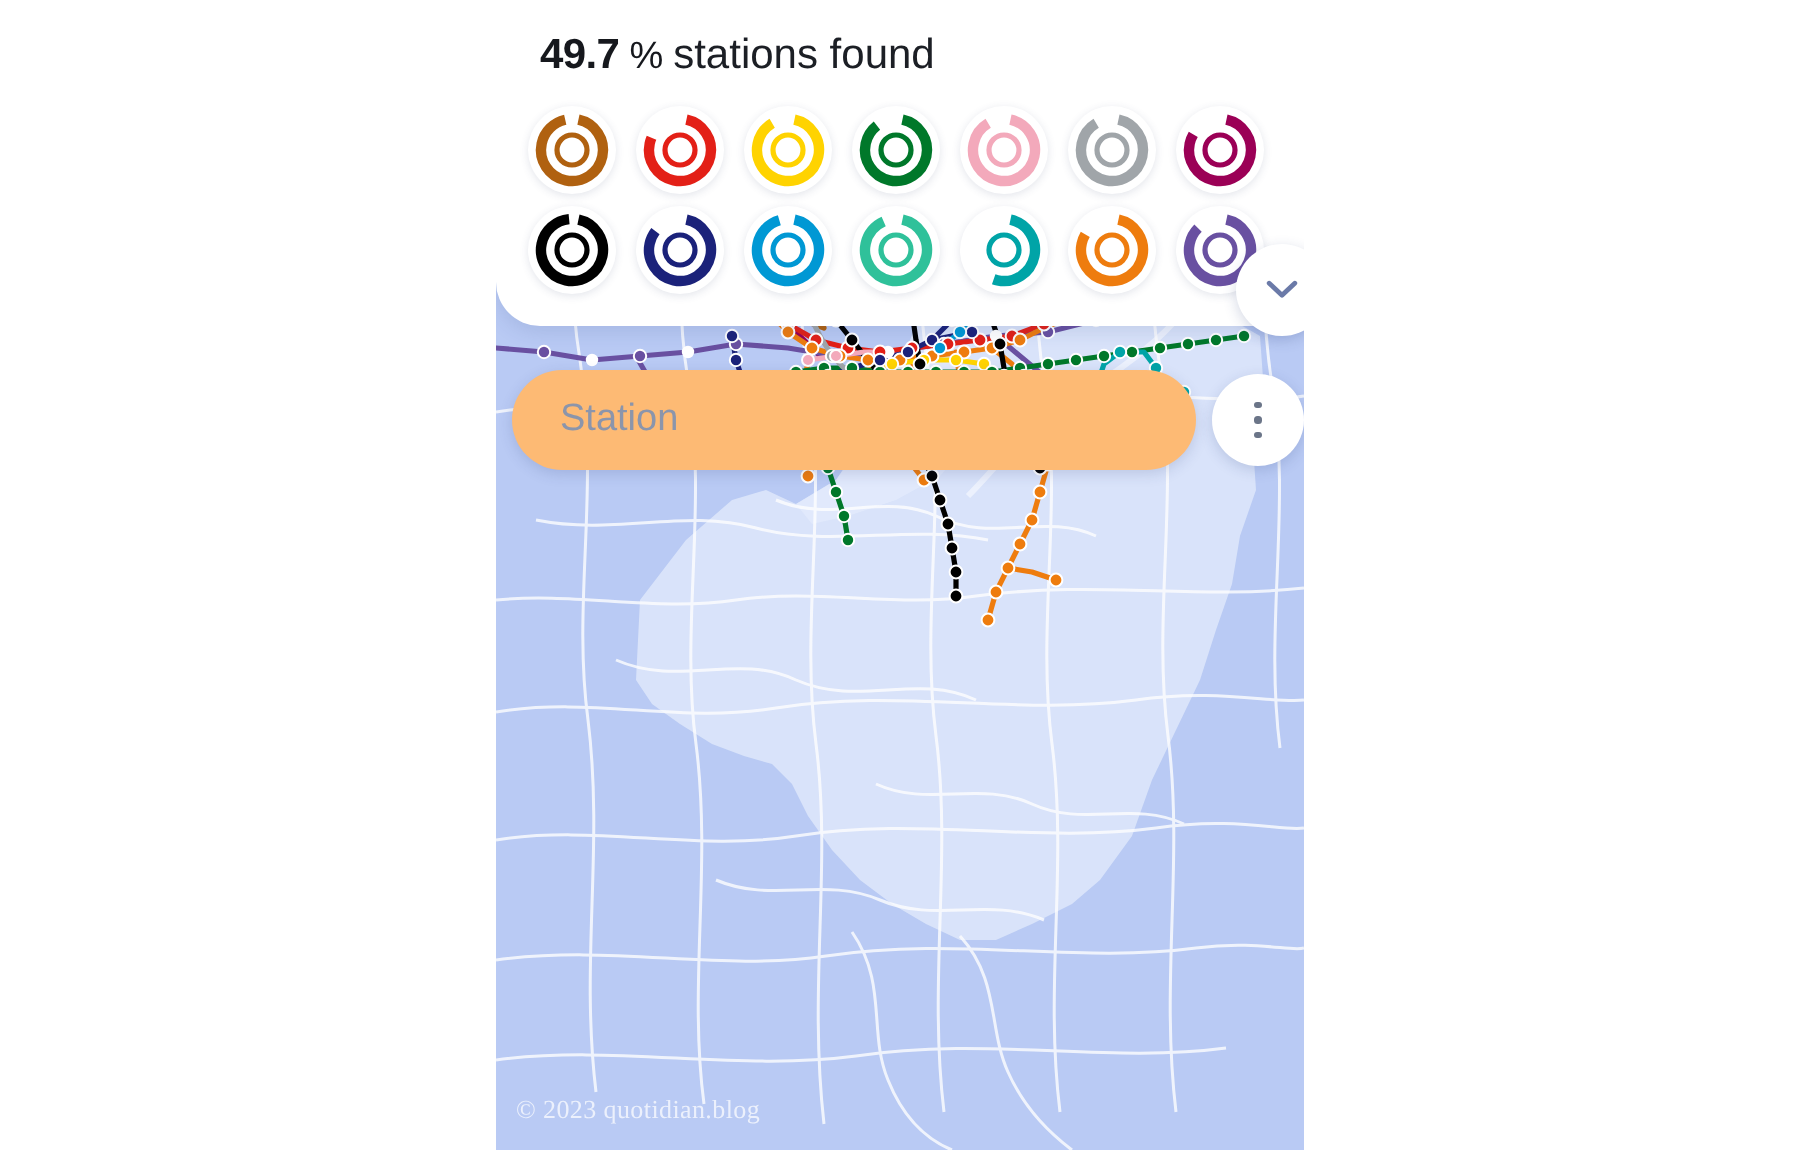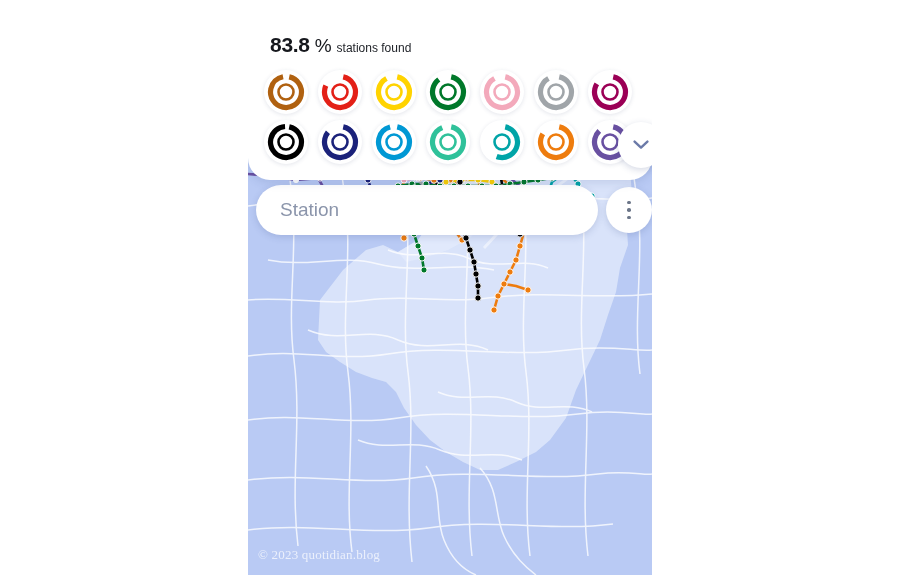--- a/index.html
+++ b/index.html
@@ -28,42 +28,42 @@
     padding:18px 0 16px 0;box-sizing:border-box;
     box-shadow:0 3px 10px rgba(40,60,120,.13);
     z-index:4;
   }
   .card-head{
     margin:16px 0 0 22px;display:flex;align-items:baseline;gap:0;
     color:#16181d;
   }
   .pct-num{font-size:21px;font-weight:bold;letter-spacing:-.3px;}
   .pct-sign{font-size:19px;font-weight:500;margin-left:5px;}
-  .pct-label{font-size:12px;font-weight:400;margin-left:5px;color:#1c1f25;margin-top:25px;}
+  .pct-label{font-size:21px;font-weight:400;margin-left:5px;color:#1c1f25;}
   .rings{margin:13px 0 0 0;padding:0 16px;display:flex;flex-direction:column;gap:6px;}
   .ring-row{display:flex;justify-content:flex-start;gap:10px;}
   .ring{
     width:44px;height:44px;position:relative;border-radius:50%;
     background:#fff;box-shadow:0 1px 4px rgba(60,70,110,.14);
     flex:0 0 auto;
   }
   .ring svg{position:absolute;left:0;top:0;}
   
   .chevron-btn{
     position:absolute;left:370px;top:122px;width:46px;height:46px;border-radius:50%;
     background:#fff;box-shadow:0 2px 7px rgba(40,60,120,.20);
     display:flex;align-items:center;justify-content:center;z-index:5;cursor:pointer;
   }
   
   .search-row{
     position:absolute;left:0;top:183px;width:404px;height:54px;
     display:flex;align-items:center;z-index:3;
   }
   .search-box{
-    margin-left:8px;width:352px;height:50px;background:#ffffff;border-radius:26px;
+    margin-left:8px;width:352px;height:50px;background:#fdba74;border-radius:26px;
     box-shadow:0 2px 7px rgba(40,60,120,.17);
     display:flex;align-items:center;box-sizing:border-box;padding:0 22px;
   }
   .search-input{
     border:0;outline:0;background:transparent;width:100%;height:100%;
     font-family:"Liberation Sans","DejaVu Sans",sans-serif;
     font-size:19px;color:#4b5565;
   }
   .search-input::placeholder{color:#8b95ab;opacity:1;}
   .kebab-btn{
@@ -503,21 +503,21 @@
             <circle cx="292" cy="216" r="3.1"></circle>
           </g>
         </g>
       </g>
     </svg>
     <div class="copyright">© 2023 quotidian.blog</div>
   </div>
 
   <div class="card">
     <div class="card-head">
-      <span class="pct-num">83.8</span>
+      <span class="pct-num">49.7</span>
       <span class="pct-sign">%</span>
       <span class="pct-label">stations found</span>
     </div>
     <div class="rings">
       <div class="ring-row">
           <div class="ring" title="Bakerloo">
             <svg width="44" height="44" viewBox="0 0 44 44">
               <circle cx="22" cy="22" r="15.5" fill="none" stroke="#b06110" stroke-width="5.2" stroke-linecap="butt" stroke-dasharray="90.57211620299374 97.38937226128358" transform="rotate(-78 22 22)"></circle>
               <circle cx="22" cy="22" r="7.5" fill="none" stroke="#b06110" stroke-width="2.6"></circle>
             </svg>

